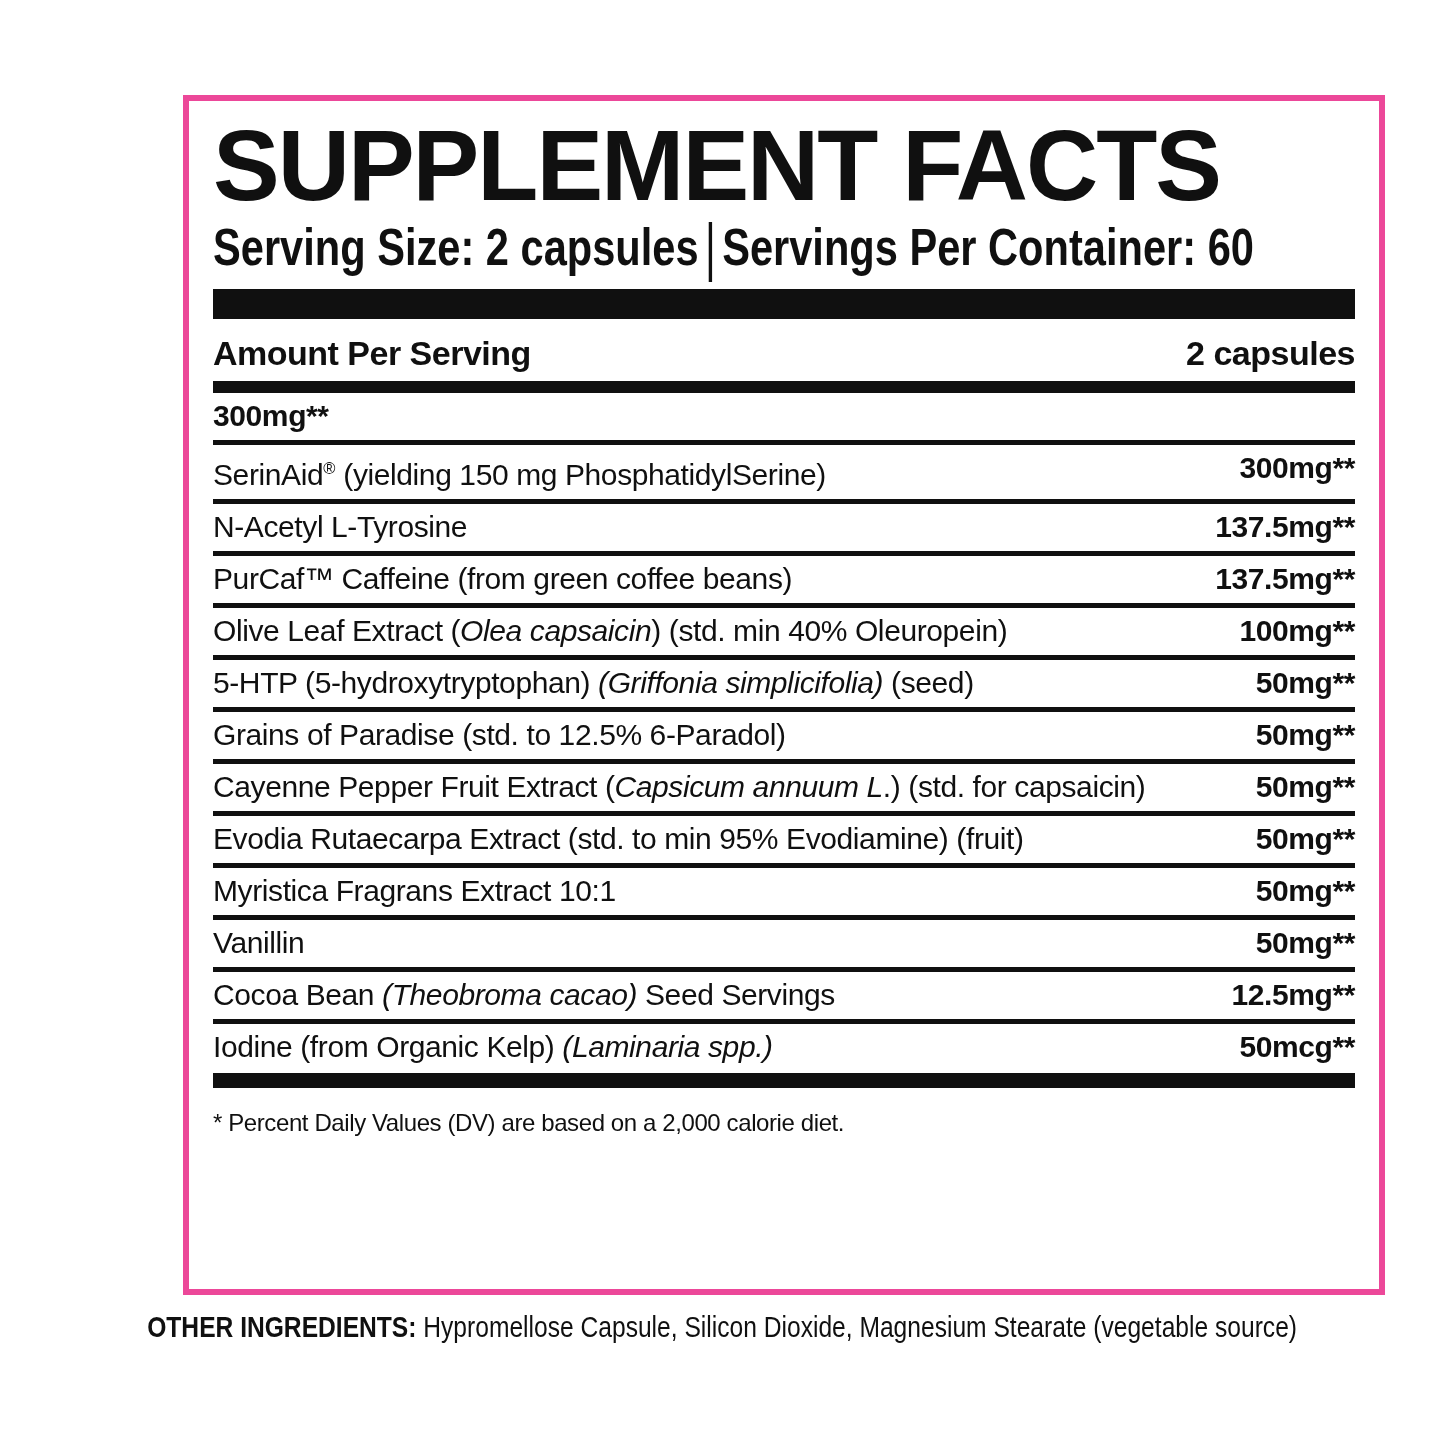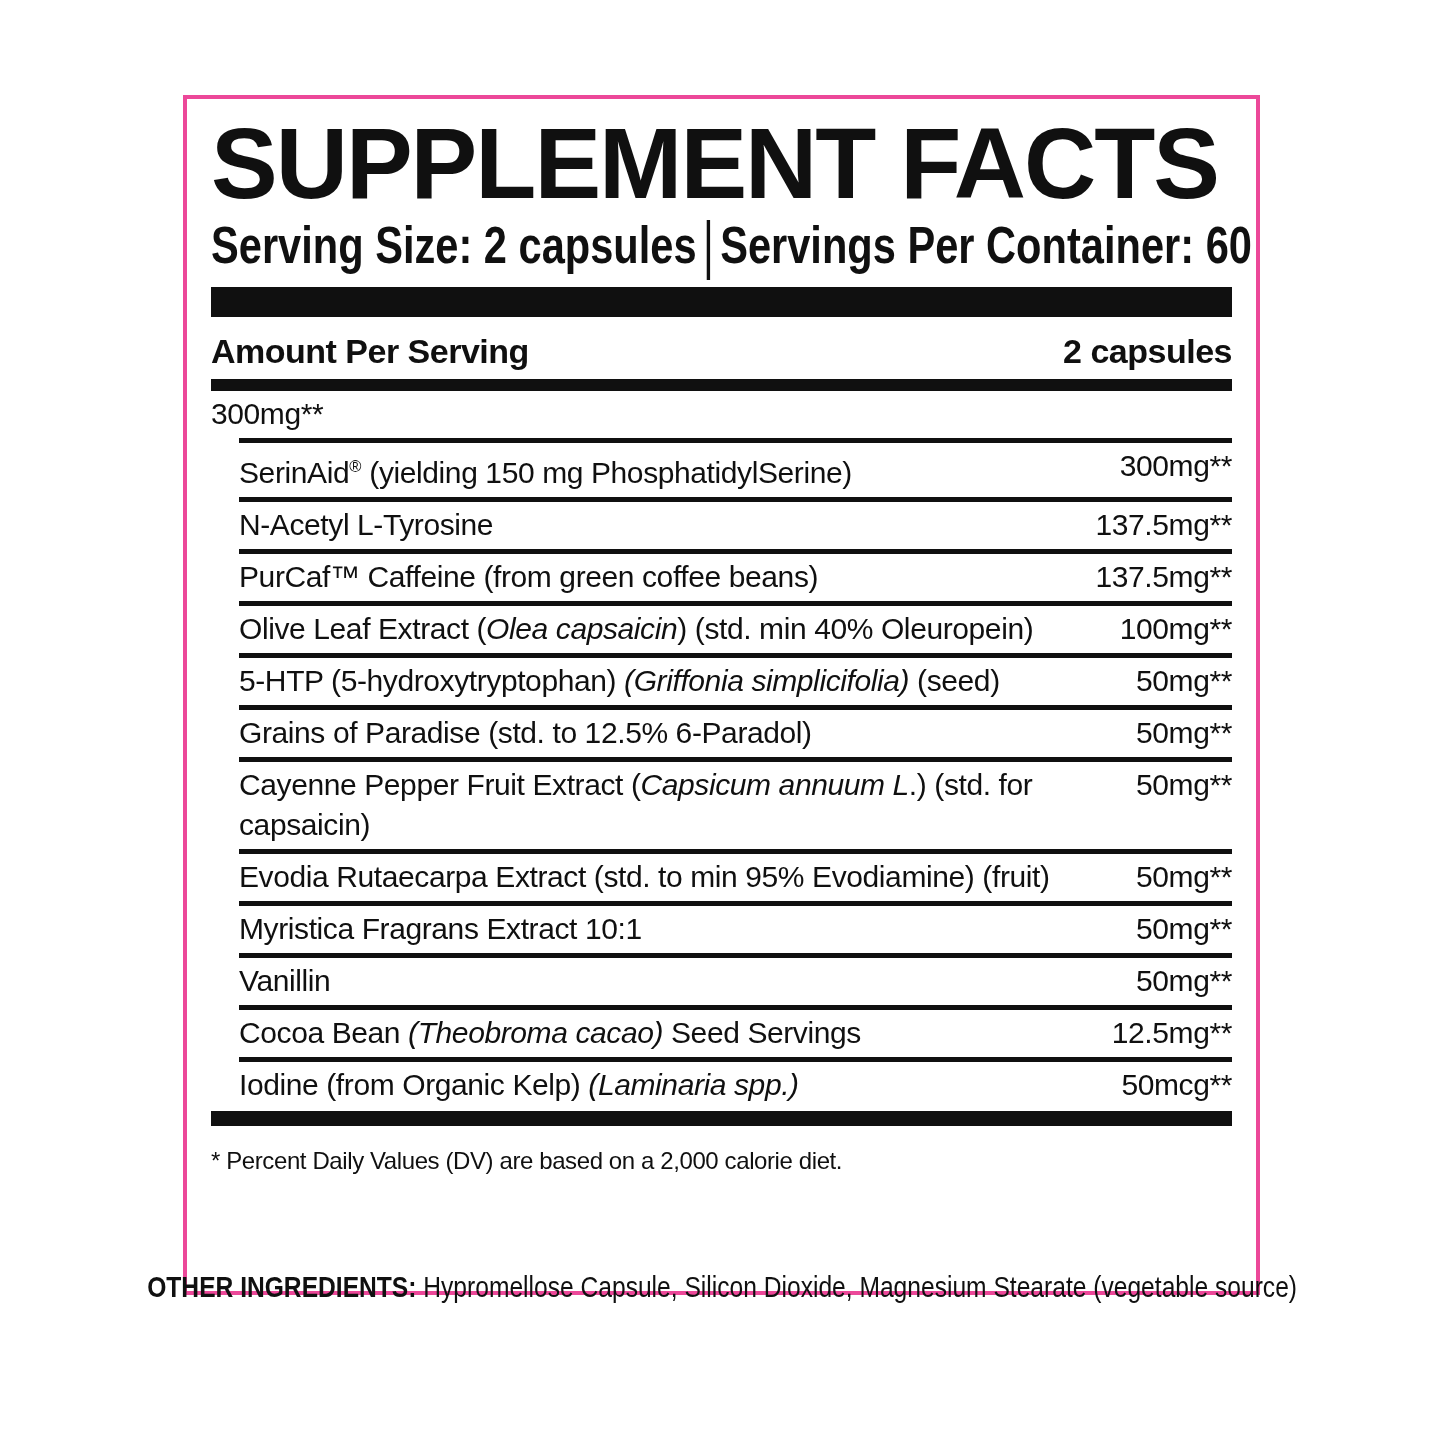--- a/index.html
+++ b/index.html
@@ -16,23 +16,23 @@
     position: relative;
     width: 1445px;
     height: 1445px;
     overflow: hidden;
   }
   .box {
     box-sizing: border-box;
     position: absolute;
     left: 183px;
     top: 95px;
-    width: 1077px;
+    width: 1202px;
     min-height: 1200px;
-    border: 4px solid #ec4899;
+    border: 6px solid #ec4899;
     padding: 8px 24px 14px 24px;
     background: #ffffff;
   }
   .title {
     font-weight: 700;
     font-size: 100px;
     line-height: 1.0;
     letter-spacing: -2px;
     white-space: nowrap;
     margin-top: 6px;
@@ -68,35 +68,35 @@
   .rows { margin-top: 0; }
   .row {
     display: flex;
     justify-content: space-between;
     gap: 18px;
     font-size: 30px;
     line-height: 40px;
     letter-spacing: -0.4px;
     padding: 3px 0 4px 0;
   }
-  .row + .row { border-top: 5px solid #101010; margin-left: 28px; }
+  .row + .row { border-top: 5px solid #101010; }
   .row .name { flex: 1 1 auto; }
-  .row .amount { flex: 0 0 auto; white-space: nowrap; }
+  .row .amount { flex: 0 0 auto; white-space: nowrap; font-weight: bold; }
   .i   { font-style: italic; }
   .sup { font-size: 0.55em; vertical-align: super; letter-spacing: 0; }
   .footnotes {
     margin-top: 12px;
     font-size: 24px;
     line-height: 45px;
     letter-spacing: -0.4px;
   }
   .other {
     position: absolute;
     left: 0;
-    top: 1270px;
+    top: 1310px;
     width: 1445px;
     text-align: center;
     font-size: 30px;
     white-space: nowrap;
   }
   .other-inner {
     display: inline-block;
     transform: scaleX(0.82);
     transform-origin: 50% 50%;
   }

